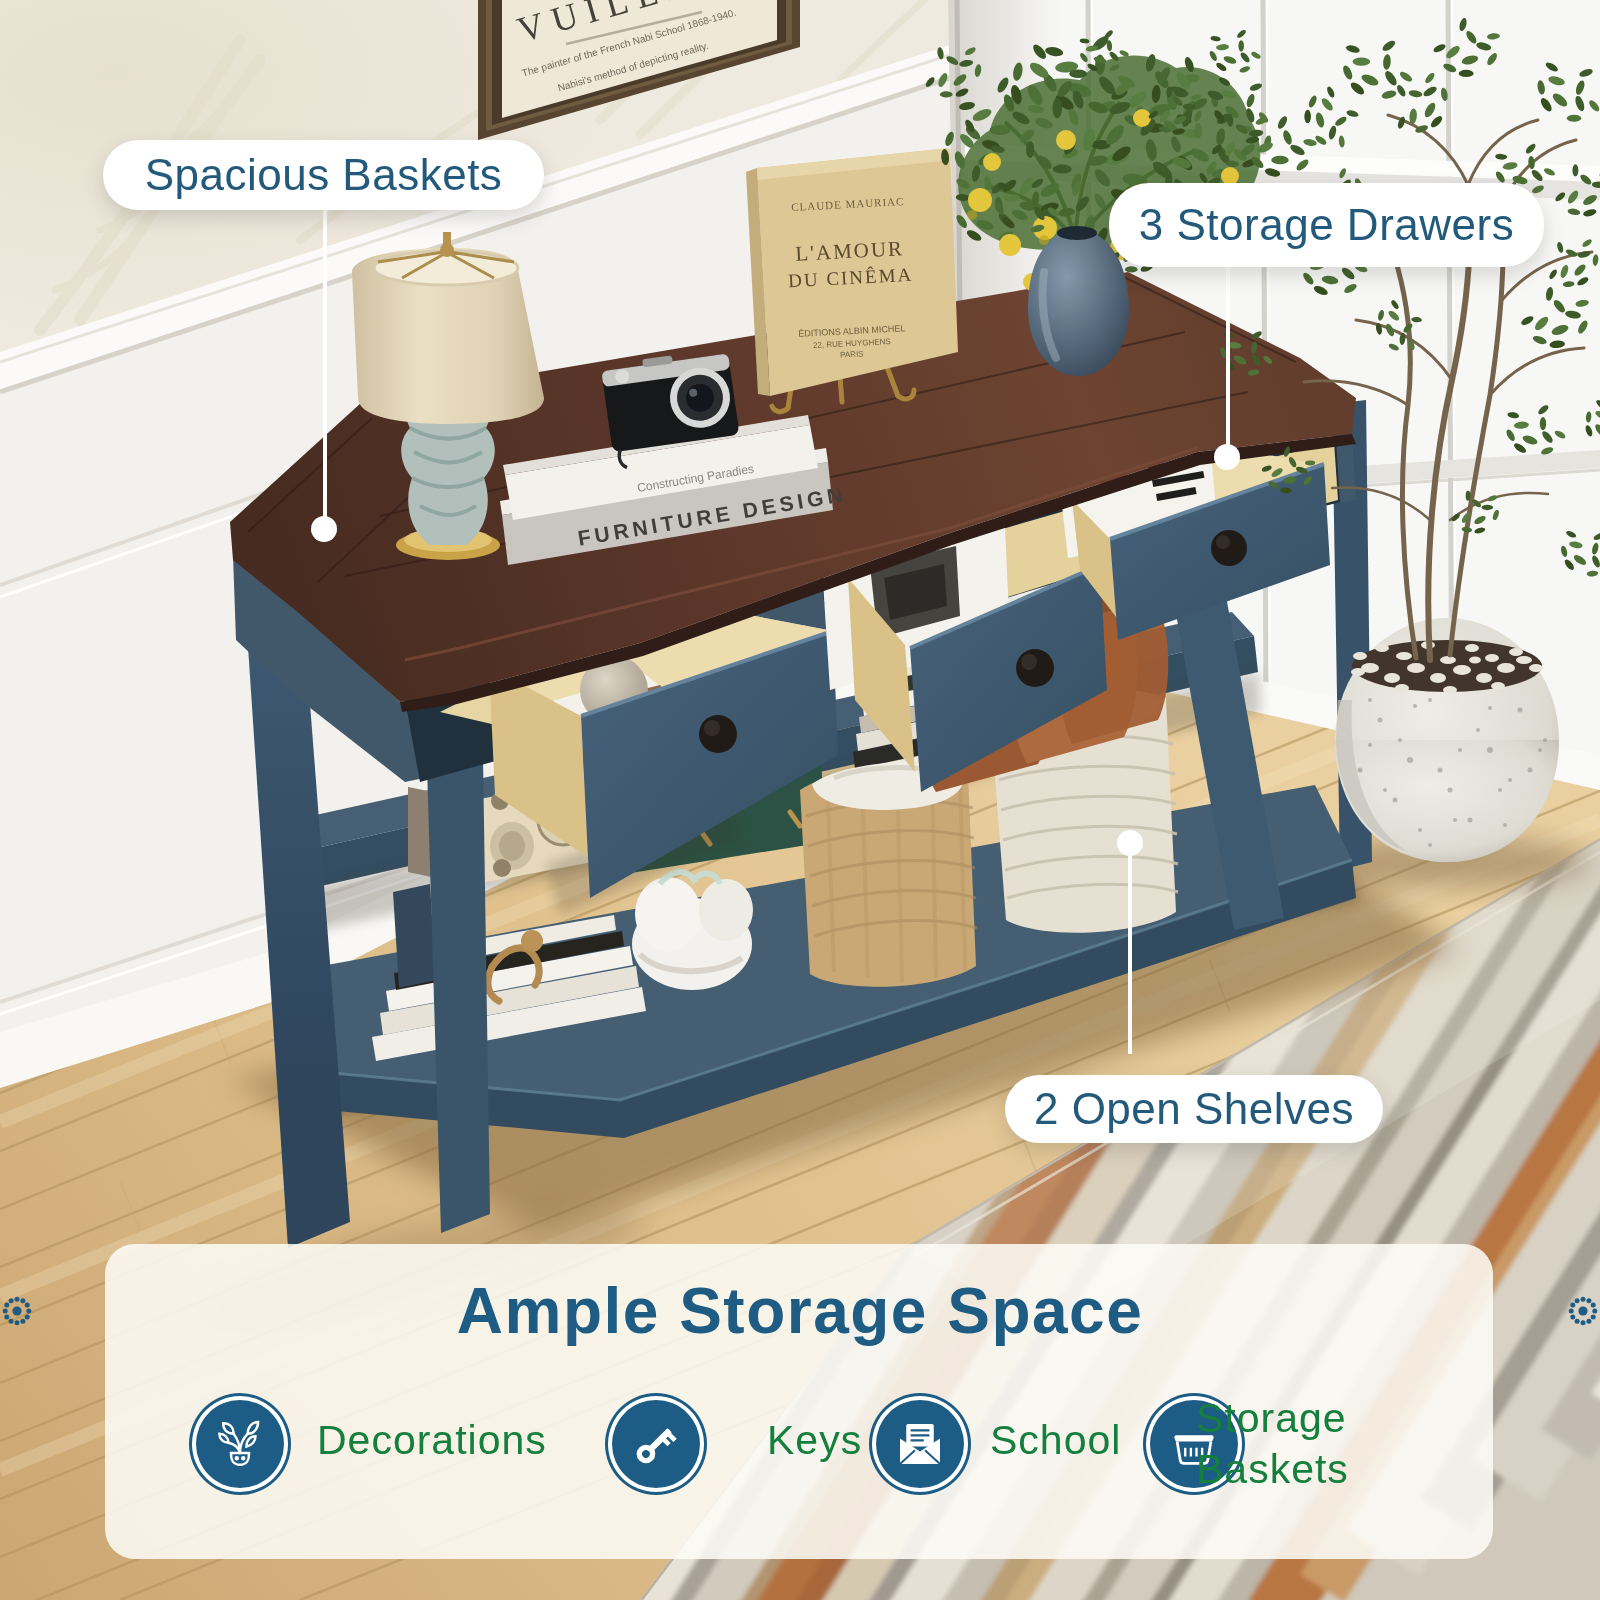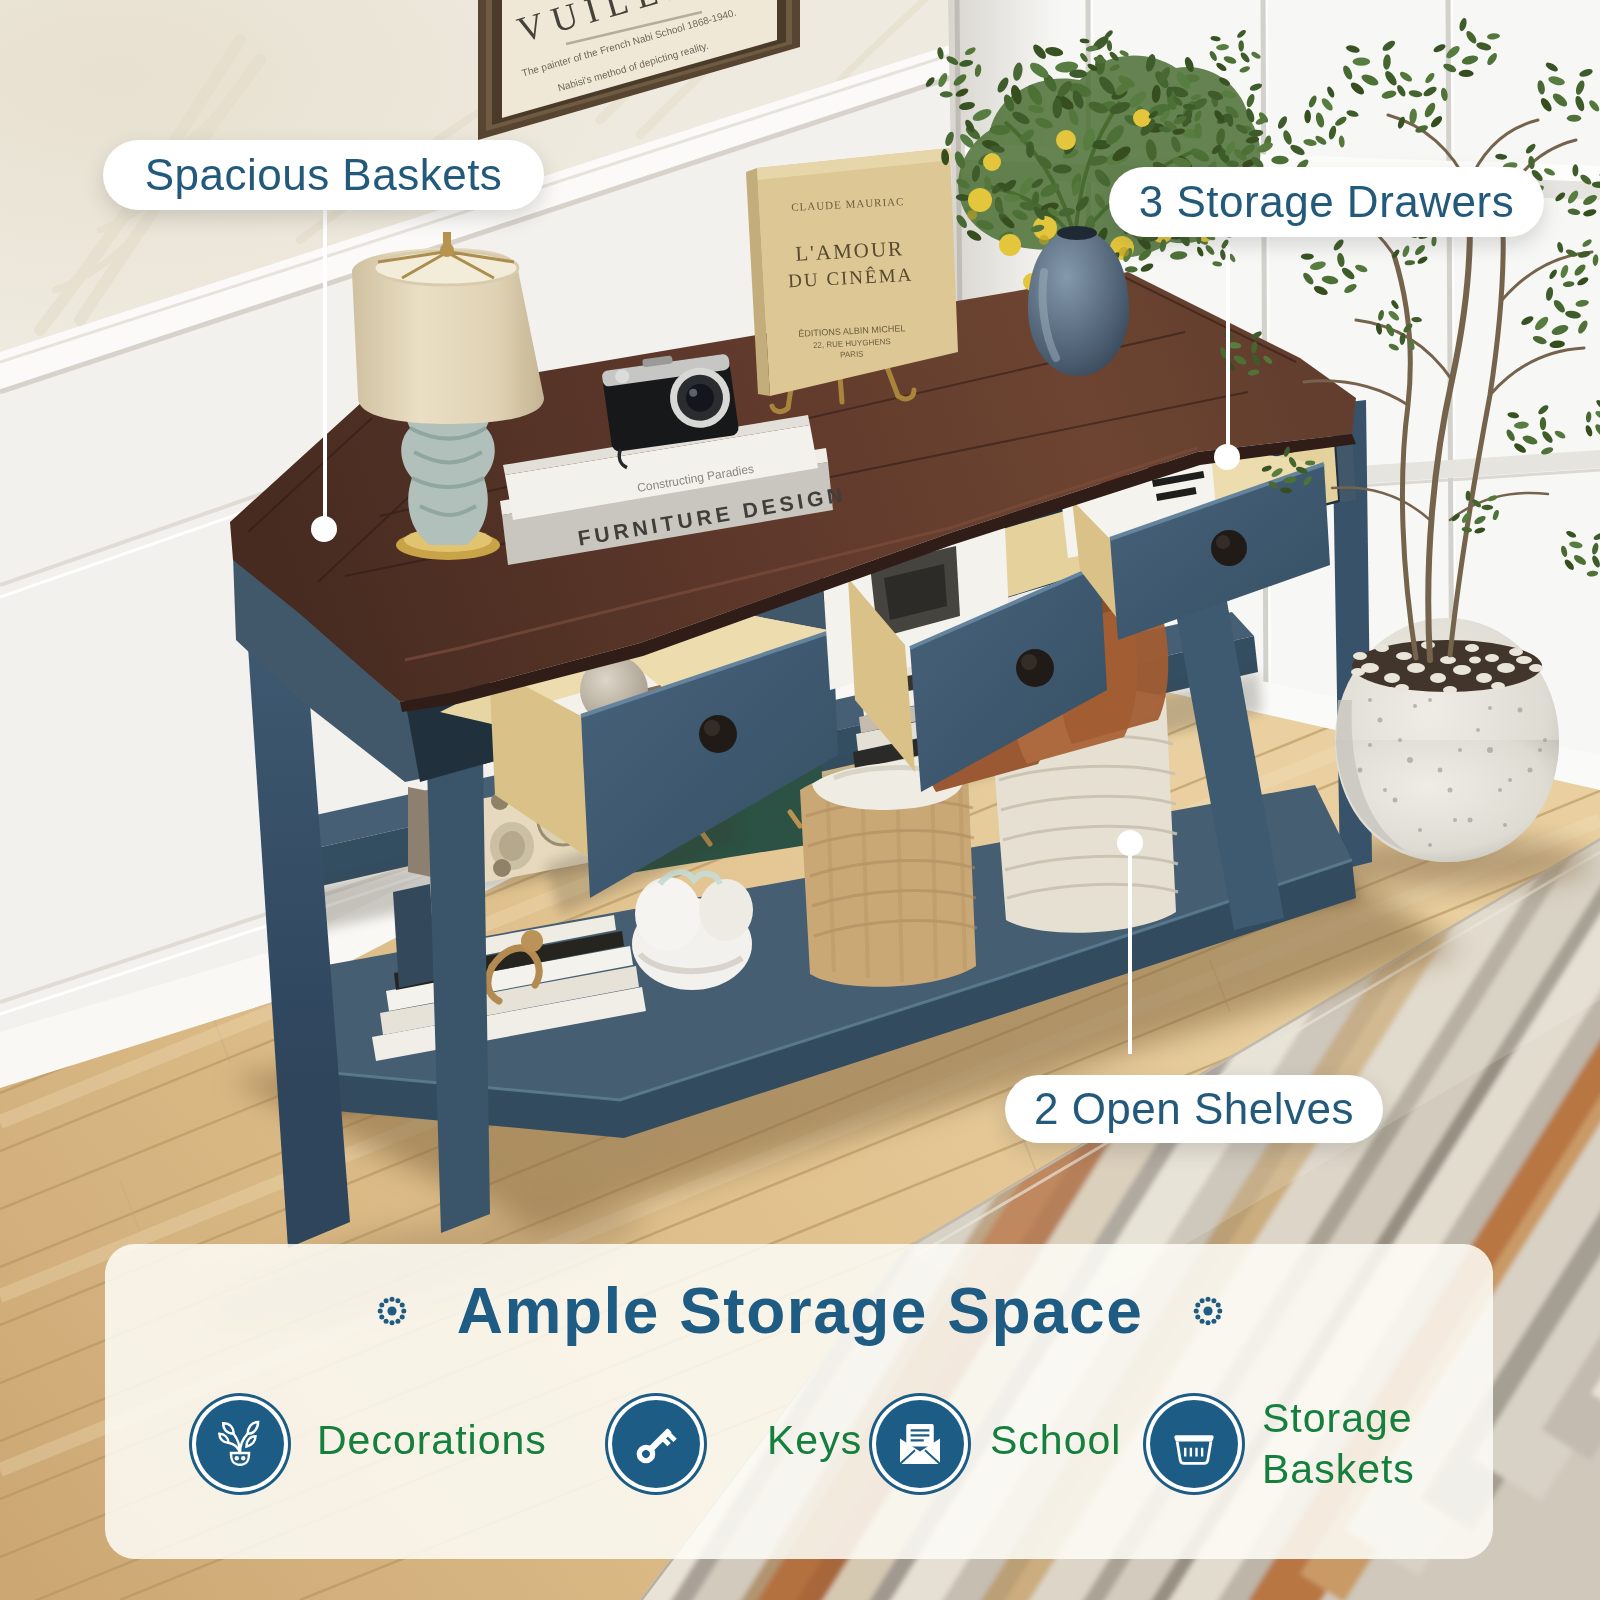--- a/index.html
+++ b/index.html
@@ -6,21 +6,21 @@
   #stage{position:relative;width:1600px;height:1600px;overflow:hidden;
          font-family:"Liberation Sans", sans-serif;}
   #scene{position:absolute;left:0;top:0;}
   .pill{position:absolute;background:#fff;border-radius:40px;
         box-shadow:0 8px 20px rgba(60,60,60,.18);
         display:flex;align-items:center;justify-content:center;
         color:#235a7c;font-size:44px;letter-spacing:.5px;}
   #panel{position:absolute;left:105px;top:1244px;width:1388px;height:315px;
          border-radius:30px;background:rgba(253,251,246,.87);}
   #headrow{position:absolute;left:0;top:1279px;width:1600px;display:flex;
-           align-items:center;justify-content:center;gap:48px;}
+           align-items:center;justify-content:space-between;gap:48px;}
   #headrow .ht{color:#1e5c84;font-size:64px;font-weight:bold;letter-spacing:1.5px;
            line-height:1;}
   .ic{position:absolute;width:88px;height:88px;border-radius:50%;
       background:#1d5c84;box-shadow:0 0 0 4px #fff,0 0 0 7px #1d5c84;
       display:flex;align-items:center;justify-content:center;}
   .lb{position:absolute;color:#15803d;font-size:41px;letter-spacing:1px;line-height:51px;}
 </style>
 </head>
 <body>
 <div id="stage">
@@ -634,21 +634,21 @@
 <g>
  <path d="M325,200 L325,518" stroke="#fff" stroke-width="4"></path>
  <circle cx="324" cy="529" r="13" fill="#fff"></circle>
  <path d="M1228,246 L1228,446" stroke="#fff" stroke-width="4"></path>
  <circle cx="1227" cy="457" r="13" fill="#fff"></circle>
  <path d="M1130,856 L1130,1054" stroke="#fff" stroke-width="4"></path>
  <circle cx="1130" cy="843" r="13" fill="#fff"></circle>
 </g>
 </svg>
 <div class="pill" style="left:103px;top:140px;width:441px;height:70px;">Spacious Baskets</div>
-<div class="pill" style="left:1109px;top:167px;width:435px;height:70px;">3 Storage Drawers</div>
+<div class="pill" style="left:1109px;top:183px;width:435px;height:84px;">3 Storage Drawers</div>
 <div class="pill" style="left:1005px;top:1050px;width:378px;height:68px;margin-top:25px;">2 Open Shelves</div>
 <div id="panel"></div>
 <div id="headrow">
   <svg width="34" height="34" viewBox="0 0 34 34">
         <g fill="#1e5c84">
           <circle cx="17" cy="17" r="4.6"></circle>
           <g id="sd">
             <circle cx="17" cy="5.2" r="2.5"></circle>
             <circle cx="22.9" cy="6.8" r="2.5"></circle>
             <circle cx="27.2" cy="11.1" r="2.5"></circle>
@@ -710,14 +710,14 @@
  </svg>
 </div>
 <div class="lb" style="left:990px;top:1415px;">School</div>
 <div class="ic" style="left:1150px;top:1400px;">
  <svg width="60" height="60" viewBox="0 0 48 48" fill="none" stroke="#fff" stroke-width="2.2">
   <path d="M10,17 L38,17 C39.5,17 40,18 39.5,19.5 L38.5,22 L9.5,22 L8.5,19.5 C8,18 8.5,17 10,17 Z" fill="#fff" stroke="none"></path>
   <path d="M10.5,22 L13,37 C13.3,38.8 14.2,39.5 16,39.5 L32,39.5 C33.8,39.5 34.7,38.8 35,37 L37.5,22"></path>
   <path d="M17,27 L17,34 M21.5,27 L21.5,34 M26,27 L26,34 M30.5,27 L30.5,34" stroke-width="1.9"></path>
  </svg>
 </div>
-<div class="lb" style="left:1262px;top:1393px;">Storage<br>Baskets</div>
+<div class="lb" style="left:1196px;top:1393px;">Storage<br>Baskets</div>
 </div>
 
 </body></html>

